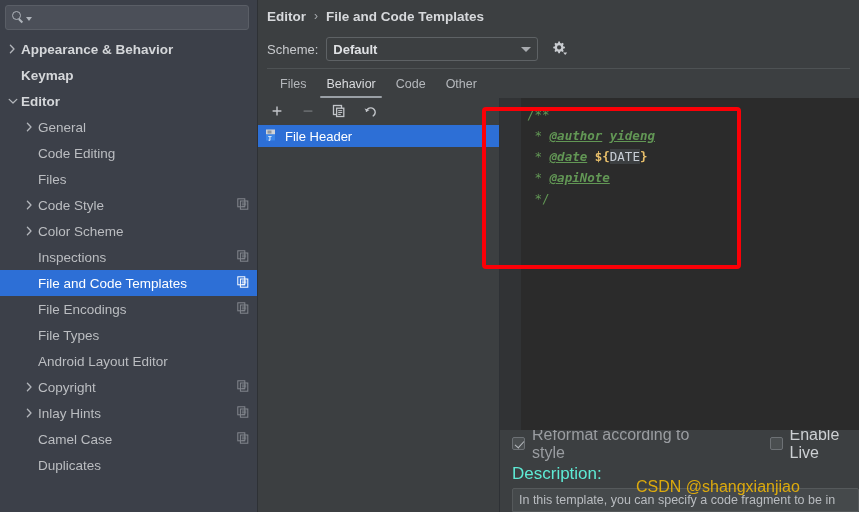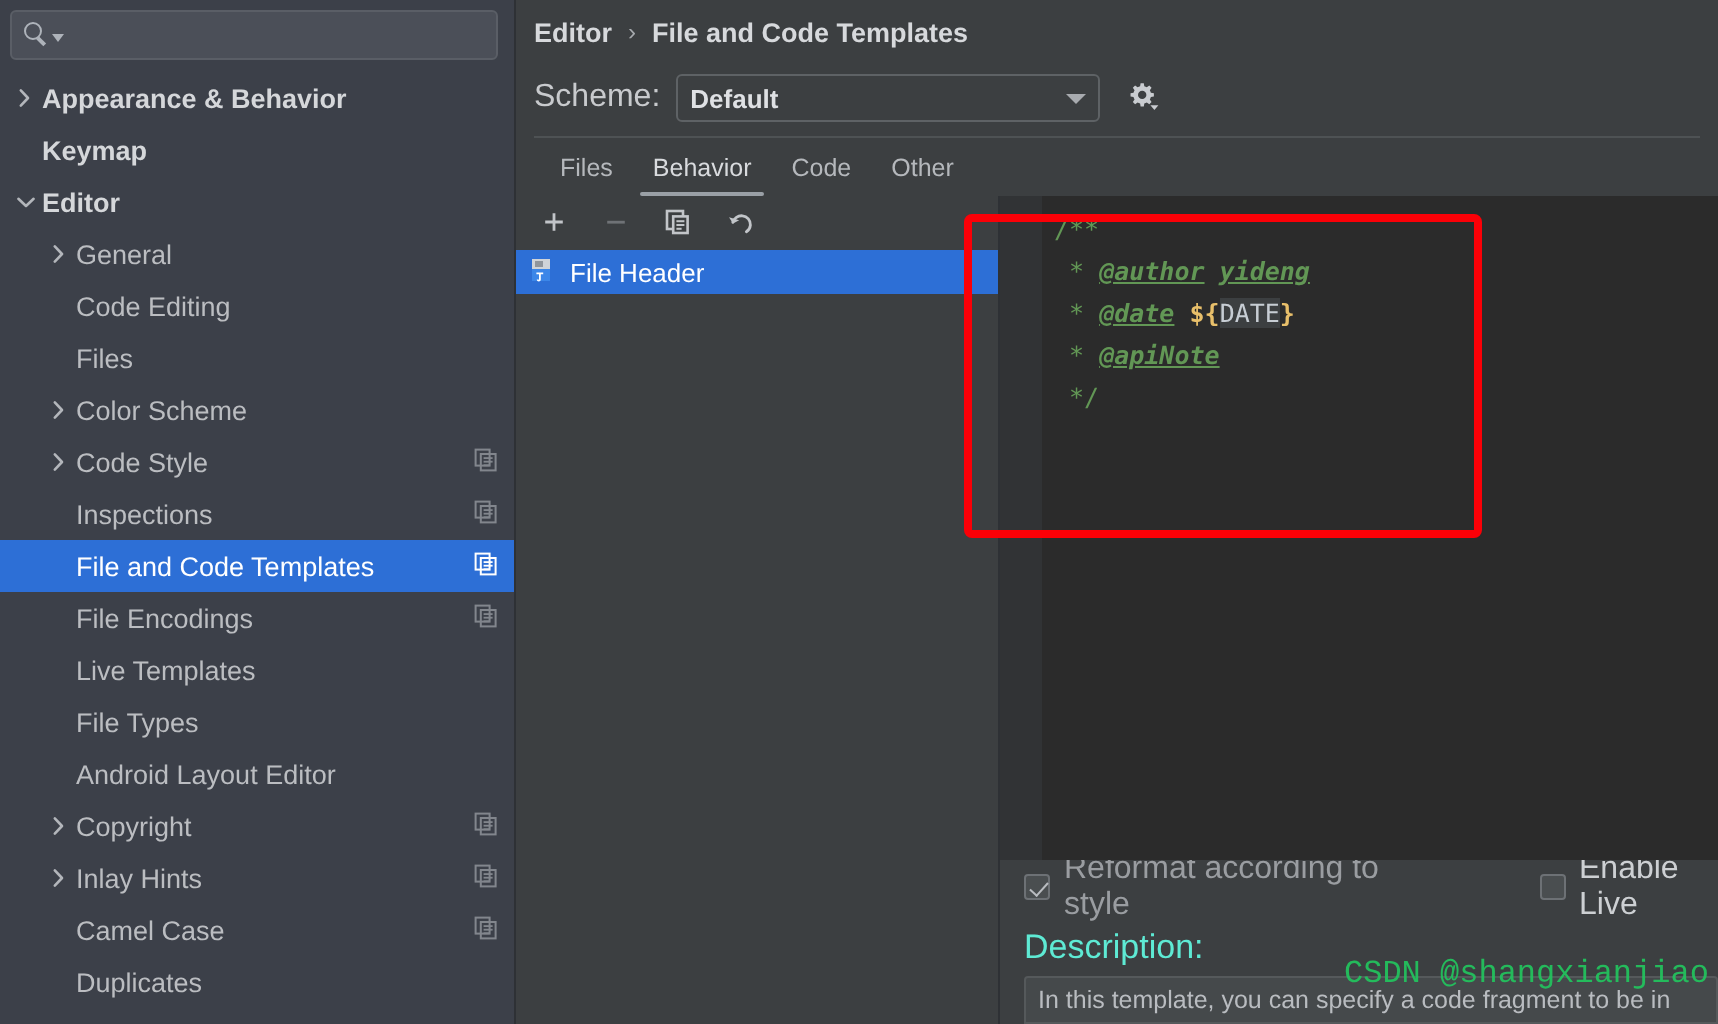--- a/index.html
+++ b/index.html
@@ -69,21 +69,21 @@
 
   
   #main { flex: 1; height: 512px; background: #3c3f41; position: relative; display: flex; flex-direction: column; }
   #breadcrumb {
     height: 32px; display: flex; align-items: center; padding-left: 9px;
     font-size: 13.5px; font-weight: bold; color: #d7d9dc;
   }
   #breadcrumb .sep { margin: 0 8px; color: #a6a9ad; font-weight: normal; font-size: 12px; }
 
   #scheme-row { height: 34px; display: flex; align-items: center; padding-left: 9px; }
-  #scheme-label { font-size: 16px; color: #c8cacd; margin-right: 8px; }
+  #scheme-label { font-size: 13px; color: #c8cacd; margin-right: 8px; }
   #scheme-combo {
     width: 212px; height: 24px; background: #3c3f41;
     border: 1px solid #5e6265; border-radius: 3px;
     display: flex; align-items: center; padding: 0 6px;
     font-size: 13px; color: #dfe1e4; font-weight: bold;
   }
   #scheme-combo .combo-caret {
     margin-left: auto; width: 0; height: 0;
     border-left: 5px solid transparent; border-right: 5px solid transparent;
     border-top: 5px solid #a8abaf;
@@ -154,23 +154,23 @@
   #desc-label { font-size: 17px; color: #5eead4; padding: 7px 0 4px 12px; }
   #desc-box {
     margin: 0 0 0 12px; height: 24px; background: #45494b;
     border: 1px solid #55595b; border-top-left-radius: 2px; border-top-right-radius: 2px;
     font-size: 12.5px; color: #b9bcc0; padding: 4px 6px; overflow: hidden;
     white-space: nowrap;
   }
 
   
   #watermark {
-    position: absolute; left: 672px; top: 478px;
-    font-size: 16px; color: #22c55e; opacity: .92;
-    font-family: Liberation Mono, monospace; pointer-events: none;
+    position: absolute; left: 636px; top: 478px;
+    font-size: 16px; color: #eab308; opacity: .92;
+    font-family: Liberation Sans, sans-serif; pointer-events: none;
     white-space: nowrap;
   }
 
   
   #red-box {
     position: absolute; left: 482px; top: 107px;
     width: 259px; height: 162px;
     border: 4px solid #fb0007; border-radius: 4px;
     pointer-events: none; z-index: 50;
   }
@@ -227,36 +227,36 @@
         <div class="tree-row indent1">
           <span class="chev"></span>
           <span class="lbl">Files</span>
         </div>
         <div class="tree-row indent1">
           <span class="chev">
             <svg width="7" height="10" viewBox="0 0 7 10">
               <path d="M1.4 1.2L5 5l-3.6 3.8" fill="none" stroke="currentColor" stroke-width="1.3" stroke-linecap="round" stroke-linejoin="round"></path>
             </svg>
           </span>
+          <span class="lbl">Code Style</span>
+          <span class="cfgicon" style="color: rgb(143, 147, 154);"><svg width="12" height="12" viewBox="0 0 12 12">
+              <rect x="0.8" y="0.8" width="7" height="8" fill="none" stroke="currentColor" stroke-width="1"></rect>
+              <rect x="3.4" y="3" width="7.4" height="8.2" fill="none" stroke="currentColor" stroke-width="1"></rect>
+              <rect x="4.8" y="4.6" width="4.5" height="0.9" fill="currentColor"></rect>
+              <rect x="4.8" y="6.4" width="4.5" height="0.9" fill="currentColor"></rect>
+              <rect x="4.8" y="8.2" width="3" height="0.9" fill="currentColor"></rect>
+            </svg></span>
+        </div>
+        <div class="tree-row indent1">
+          <span class="chev">
+            <svg width="7" height="10" viewBox="0 0 7 10">
+              <path d="M1.4 1.2L5 5l-3.6 3.8" fill="none" stroke="currentColor" stroke-width="1.3" stroke-linecap="round" stroke-linejoin="round"></path>
+            </svg>
+          </span>
           <span class="lbl">Color Scheme</span>
-        </div>
-        <div class="tree-row indent1">
-          <span class="chev">
-            <svg width="7" height="10" viewBox="0 0 7 10">
-              <path d="M1.4 1.2L5 5l-3.6 3.8" fill="none" stroke="currentColor" stroke-width="1.3" stroke-linecap="round" stroke-linejoin="round"></path>
-            </svg>
-          </span>
-          <span class="lbl">Code Style</span>
-          <span class="cfgicon" style="color: rgb(143, 147, 154);"><svg width="12" height="12" viewBox="0 0 12 12">
-              <rect x="0.8" y="0.8" width="7" height="8" fill="none" stroke="currentColor" stroke-width="1"></rect>
-              <rect x="3.4" y="3" width="7.4" height="8.2" fill="none" stroke="currentColor" stroke-width="1"></rect>
-              <rect x="4.8" y="4.6" width="4.5" height="0.9" fill="currentColor"></rect>
-              <rect x="4.8" y="6.4" width="4.5" height="0.9" fill="currentColor"></rect>
-              <rect x="4.8" y="8.2" width="3" height="0.9" fill="currentColor"></rect>
-            </svg></span>
         </div>
         <div class="tree-row indent1">
           <span class="chev"></span>
           <span class="lbl">Inspections</span>
           <span class="cfgicon" style="color: rgb(143, 147, 154);"><svg width="12" height="12" viewBox="0 0 12 12">
               <rect x="0.8" y="0.8" width="7" height="8" fill="none" stroke="currentColor" stroke-width="1"></rect>
               <rect x="3.4" y="3" width="7.4" height="8.2" fill="none" stroke="currentColor" stroke-width="1"></rect>
               <rect x="4.8" y="4.6" width="4.5" height="0.9" fill="currentColor"></rect>
               <rect x="4.8" y="6.4" width="4.5" height="0.9" fill="currentColor"></rect>
               <rect x="4.8" y="8.2" width="3" height="0.9" fill="currentColor"></rect>
@@ -276,24 +276,20 @@
         <div class="tree-row indent1">
           <span class="chev"></span>
           <span class="lbl">File Encodings</span>
           <span class="cfgicon" style="color: rgb(143, 147, 154);"><svg width="12" height="12" viewBox="0 0 12 12">
               <rect x="0.8" y="0.8" width="7" height="8" fill="none" stroke="currentColor" stroke-width="1"></rect>
               <rect x="3.4" y="3" width="7.4" height="8.2" fill="none" stroke="currentColor" stroke-width="1"></rect>
               <rect x="4.8" y="4.6" width="4.5" height="0.9" fill="currentColor"></rect>
               <rect x="4.8" y="6.4" width="4.5" height="0.9" fill="currentColor"></rect>
               <rect x="4.8" y="8.2" width="3" height="0.9" fill="currentColor"></rect>
             </svg></span>
-        </div>
-        <div class="tree-row indent1">
-          <span class="chev"></span>
-          <span class="lbl">Live Templates</span>
         </div>
         <div class="tree-row indent1">
           <span class="chev"></span>
           <span class="lbl">File Types</span>
         </div>
         <div class="tree-row indent1">
           <span class="chev"></span>
           <span class="lbl">Android Layout Editor</span>
         </div>
         <div class="tree-row indent1">

